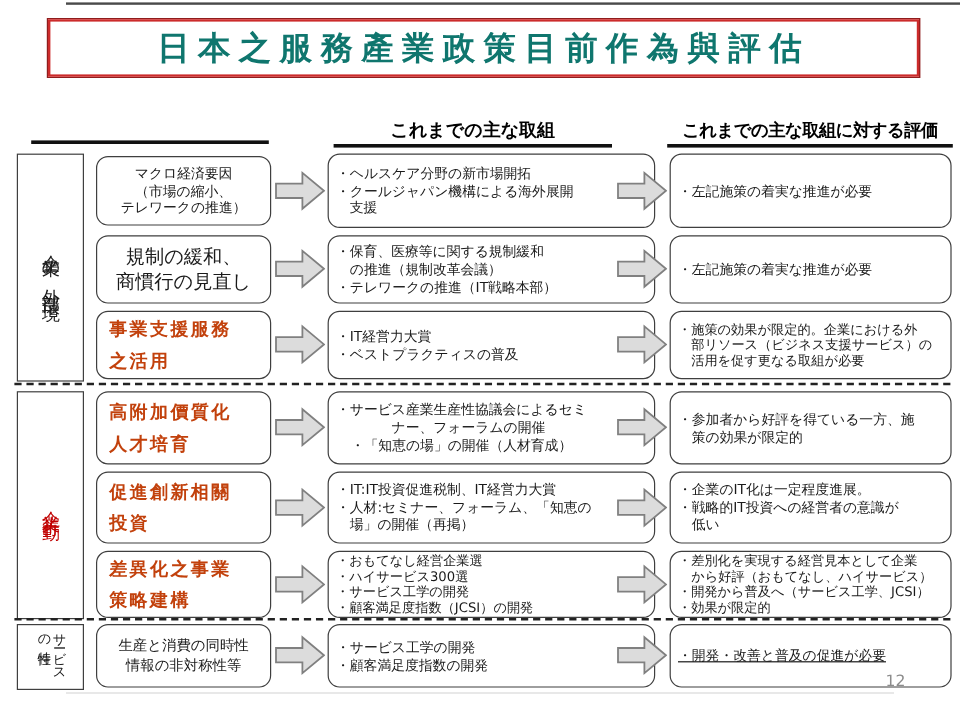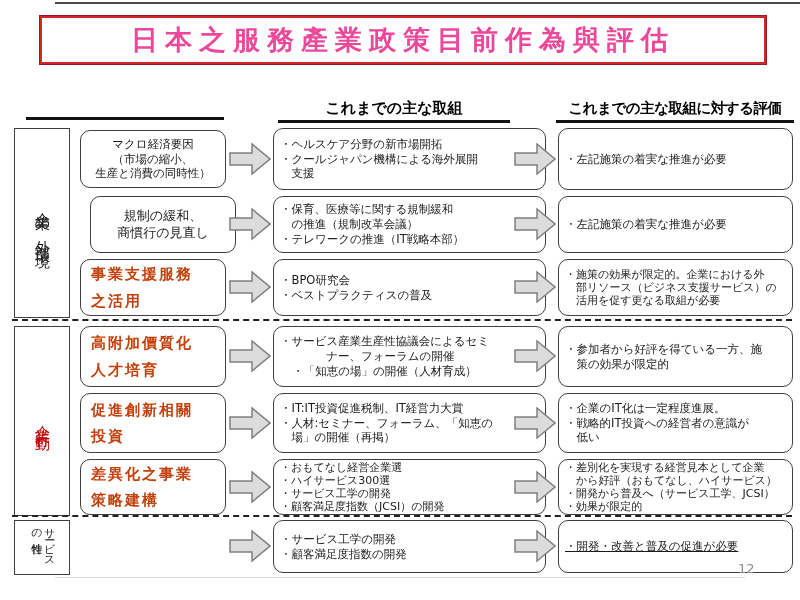--- a/index.html
+++ b/index.html
@@ -5,21 +5,21 @@
   html,body{margin:0;padding:0;background:#fff;}
   .slide{position:relative;width:800px;height:600px;background:#ffffff;overflow:hidden;
          font-family:"DejaVu Sans",sans-serif;color:#1a1a1a;}
   .topline{position:absolute;left:55px;top:2px;width:745px;height:2px;background:#4a4a4a;}
   .bottomline{position:absolute;left:55px;top:577px;width:690px;height:1px;background:#d9d9d9;}
 
   .titlebox{position:absolute;left:40px;top:16px;width:722px;height:44px;
             border:2px solid #cc2b2b;box-shadow:0 0 0 1px #8f1d1d;
             display:flex;align-items:center;justify-content:center;}
   .titlebox .t{font-family:"DejaVu Serif",serif;font-weight:bold;font-size:27px;
-               letter-spacing:7px;color:#ec4899;white-space:nowrap;}
+               letter-spacing:7px;color:#0f766e;white-space:nowrap;}
 
   .hdr{position:absolute;text-align:center;font-weight:bold;color:#000;}
   .hdr-f{left:8px;top:83px;width:228px;line-height:1.18;}
   .hdr-f .l1{font-size:12px;}
   .hdr-f .l2{font-size:13.5px;}
   .hdr-f .l3{font-size:9px;}
   .hdr-a{left:278px;top:99px;width:232px;font-size:15px;}
   .hdr-e{left:556px;top:99px;width:238px;font-size:14.5px;letter-spacing:-0.5px;}
   .uline{position:absolute;height:3px;background:#111;}
 
@@ -72,36 +72,36 @@
   </div>
   <div class="secbox" style="top:520px;height:53px;">
     <div class="vtext small">サービスの特性</div>
   </div>
 
   <div class="dash" style="top:319px;"></div>
   <div class="dash" style="top:515px;"></div>
 
   <div class="box factor" style="top:130px;height:58px;font-size:11.5px;">マクロ経済要因
 （市場の縮小、
-生産と消費の同時性）</div>
+テレワークの推進）</div>
   <div class="box mid" style="top:128px;height:62px;">・ヘルスケア分野の新市場開拓
 ・クールジャパン機構による海外展開
 　支援</div>
   <div class="box eval" style="top:128px;height:62px;">・左記施策の着実な推進が必要</div>
 
-  <div class="box factor" style="top:196px;height:57px;font-size:13px;margin-left:10px;">規制の緩和、
+  <div class="box factor" style="top:196px;height:57px;font-size:16px;">規制の緩和、
 商慣行の見直し</div>
   <div class="box mid" style="top:196px;height:57px;">・保育、医療等に関する規制緩和
 　の推進（規制改革会議）
 ・テレワークの推進（IT戦略本部）</div>
   <div class="box eval" style="top:196px;height:57px;">・左記施策の着実な推進が必要</div>
 
   <div class="box factor redbox" style="top:259px;height:57px;">事業支援服務
 之活用</div>
-  <div class="box mid" style="top:259px;height:57px;">・BPO研究会
+  <div class="box mid" style="top:259px;height:57px;">・IT経営力大賞
 ・ベストプラクティスの普及</div>
   <div class="box factor redbox" style="top:326px;height:61px;">高附加價質化
 人才培育</div>
 
   <div class="box eval tight" style="top:259px;height:57px;">・施策の効果が限定的。企業における外
 　部リソース（ビジネス支援サービス）の
 　活用を促す更なる取組が必要</div>
   <div class="box mid" style="top:326px;height:61px;text-align:center;">・サービス産業生産性協議会によるセミ
 　ナー、フォーラムの開催
 ・「知恵の場」の開催（人材育成）</div>
@@ -121,20 +121,22 @@
 策略建構</div>
   <div class="box mid tight" style="top:459px;height:56px;">・おもてなし経営企業選
 ・ハイサービス300選
 ・サービス工学の開発
 ・顧客満足度指数（JCSI）の開発</div>
   <div class="box eval tight" style="top:459px;height:56px;">・差別化を実現する経営見本として企業
 　から好評（おもてなし、ハイサービス）
 ・開発から普及へ（サービス工学、JCSI）
 ・効果が限定的</div>
 
+  <div class="box factor" style="top:520px;height:53px;">生産と消費の同時性
+情報の非対称性等</div>
   <div class="box mid" style="top:520px;height:53px;">・サービス工学の開発
 ・顧客満足度指数の開発</div>
   <div class="box eval" style="top:520px;height:53px;text-decoration:underline;">・開発・改善と普及の促進が必要</div>
 
   <svg class="arrow" style="left:229px;top:142px;" viewBox="0 0 42 34">
       <polygon points="1,11 23,11 23,2 41,17 23,32 23,23 1,23" fill="#dcdcdc" stroke="#808080" stroke-width="1.5"></polygon>
     </svg>
   <svg class="arrow" style="left:514px;top:142px;" viewBox="0 0 42 34">
       <polygon points="1,11 23,11 23,2 41,17 23,32 23,23 1,23" fill="#dcdcdc" stroke="#808080" stroke-width="1.5"></polygon>
     </svg>

